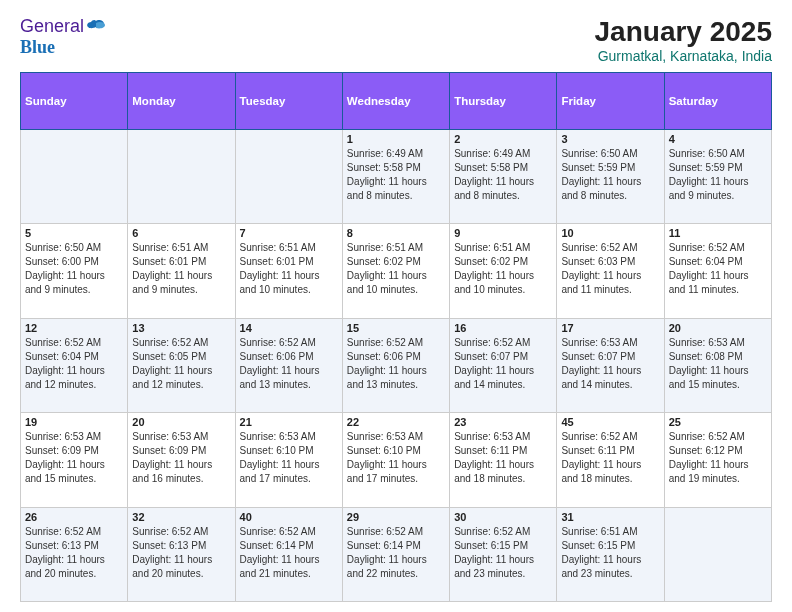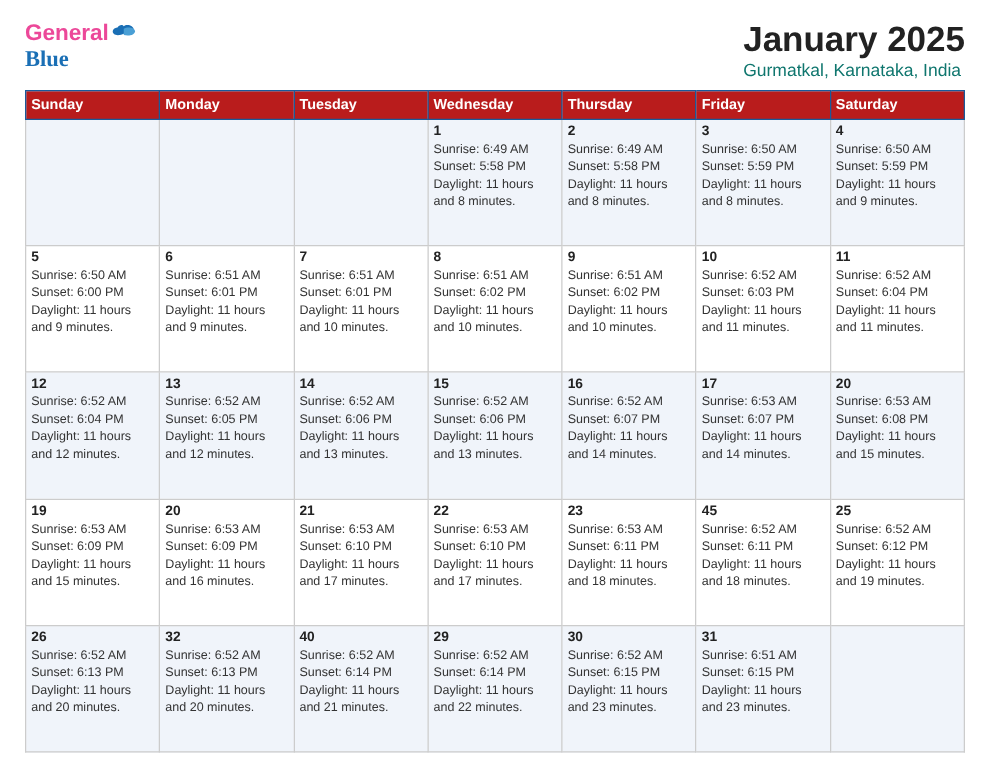--- a/index.html
+++ b/index.html
@@ -23,41 +23,42 @@
       align-items: flex-start;
       margin-bottom: 8px;
     }
     .logo {
       display: flex;
       align-items: center;
     }
     .logo-general { color: #333; }
     .logo-blue { color: #1a6fb5; }
     .title-block {
+      text-align: right;
     }
     .month-year {
       font-size: 28px;
       font-weight: bold;
       color: #222;
     }
     .location {
       font-size: 14px;
       color: #0f766e;
     }
     .calendar-table {
       width: 100%;
       border-collapse: collapse;
       flex: 1;
     }
     .calendar-table thead tr th {
-      background-color: #b91c1c;
+      background-color: #8b5cf6;
       color: #fff;
       font-size: 11.5px;
       font-weight: bold;
-      padding: 5px 4px;
+      padding: 22px 4px;
       text-align: left;
       border: 1px solid #1a5a9a;
     }
     .calendar-table tbody tr td {
       vertical-align: top;
       border: 1px solid #ccc;
       padding: 3px 4px;
       font-size: 9px;
       color: #333;
       width: calc(100% / 7);
@@ -86,21 +87,21 @@
     }
   </style>
 </head>
 <body>
 
 <div class="page">
   <div class="header">
     <div class="logo">
       <div>
         <div style="display:flex;align-items:center;">
-          <span class="logo-general" style="font-size:18px;font-weight:bold;color:#ec4899;">General</span>
+          <span class="logo-general" style="font-size:18px;font-weight:normal;color:#4c1d95;">General</span>
           <svg width="20" height="16" viewBox="0 0 20 16" style="margin-left:2px;">
             <path d="M10 2 C12 0, 18 1, 18 5 C18 8, 14 9, 10 8 C8 9, 4 10, 2 8 C0 6, 2 3, 5 3 C6 1, 9 0, 10 2Z" fill="#1a6fb5"></path>
             <path d="M10 4 C13 2, 19 3, 19 6 C19 9, 14 10, 10 9" fill="#4a9fd5"></path>
           </svg>
         </div>
         <div>
           <span class="logo-blue" style="font-size:18px;font-weight:bold;color:#1a6fb5;font-family:Liberation Serif, serif;">Blue</span>
         </div>
       </div>
     </div>

